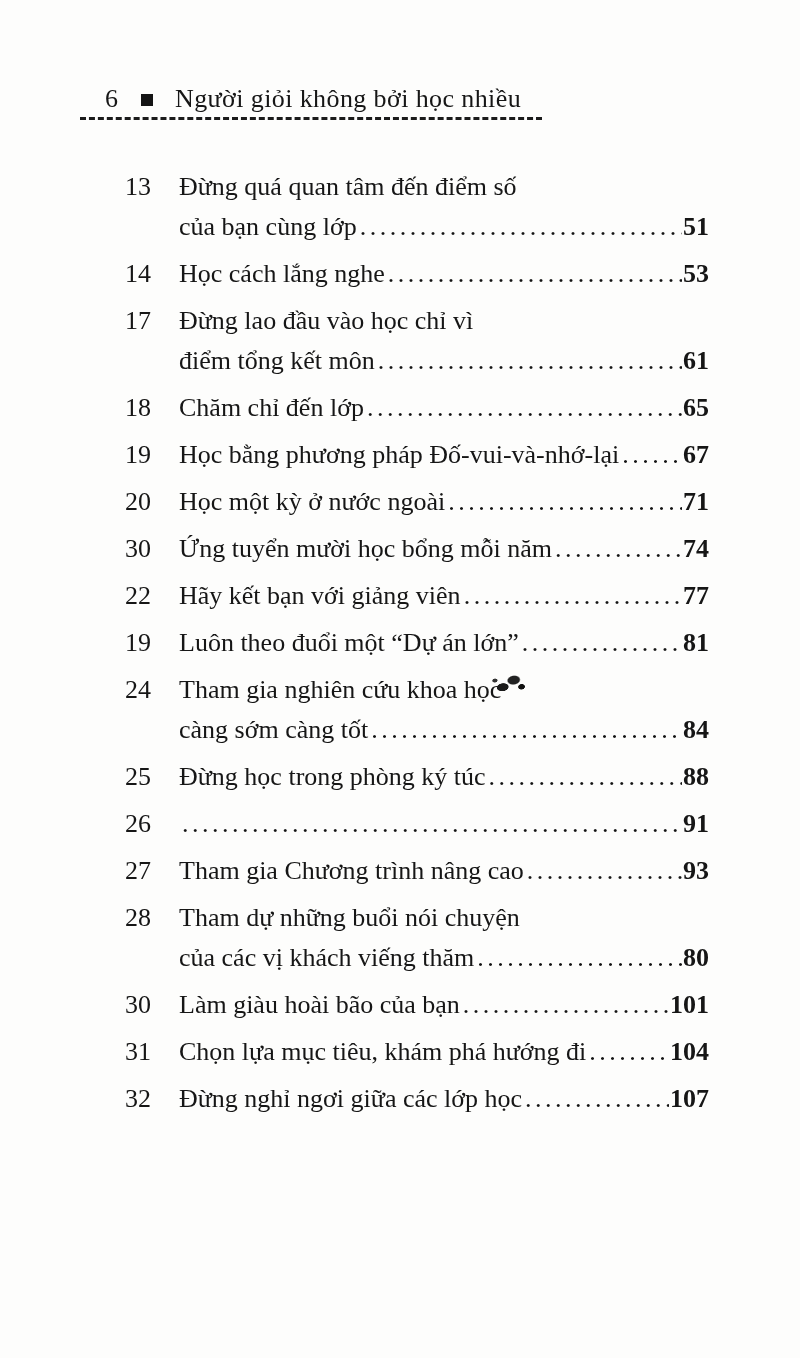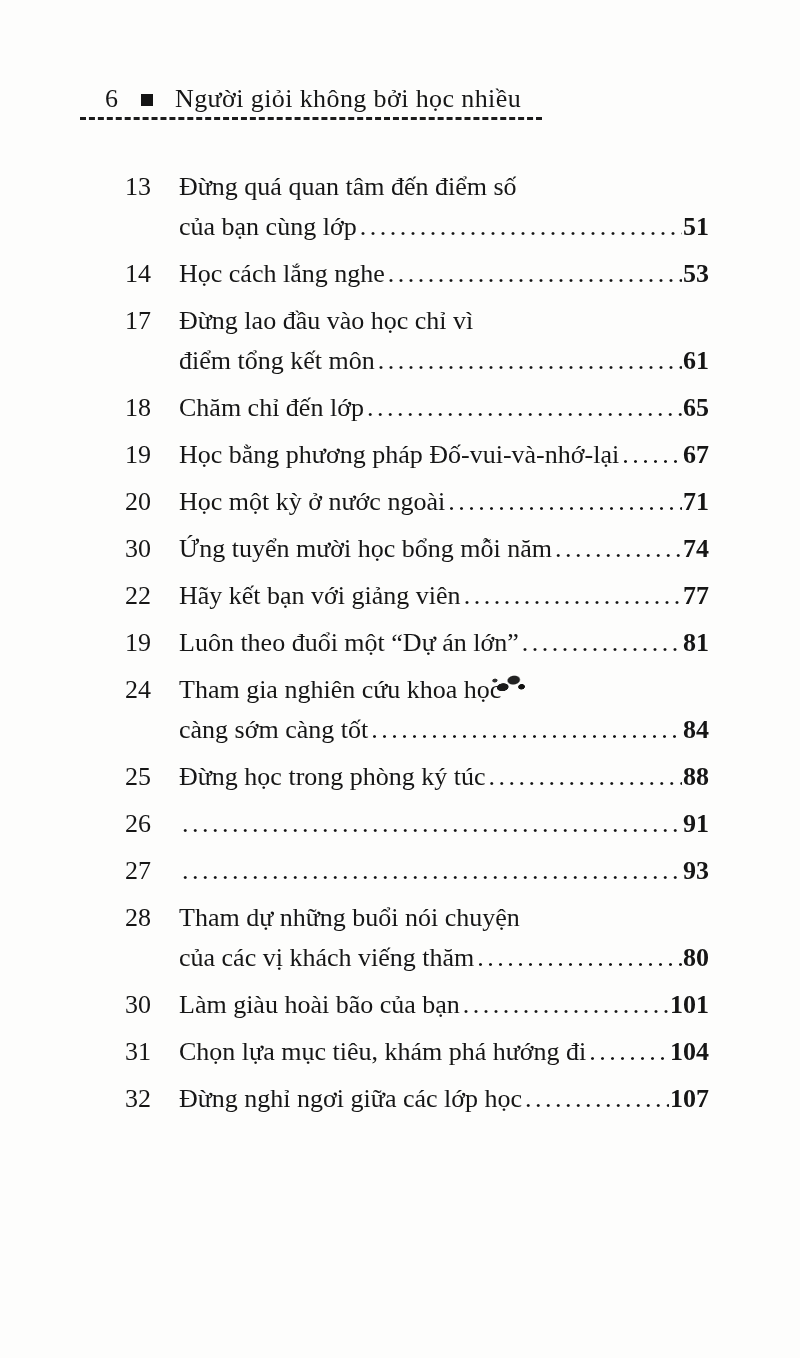--- a/index.html
+++ b/index.html
@@ -242,20 +242,21 @@
             <span class="dots"></span>
             <span class="pagenum">91</span>
           </div>
         </div>
   </li>
 
   <li class="entry">
     <span class="num">27</span>
     <div class="content">
           <div class="line">
+            <span class="line-text">Tham gia Chương trình nâng cao</span>
             <span class="dots"></span>
             <span class="pagenum">93</span>
           </div>
         </div>
   </li>
 
   <li class="entry">
     <span class="num">28</span>
     <div class="content">
           <div class="line">

